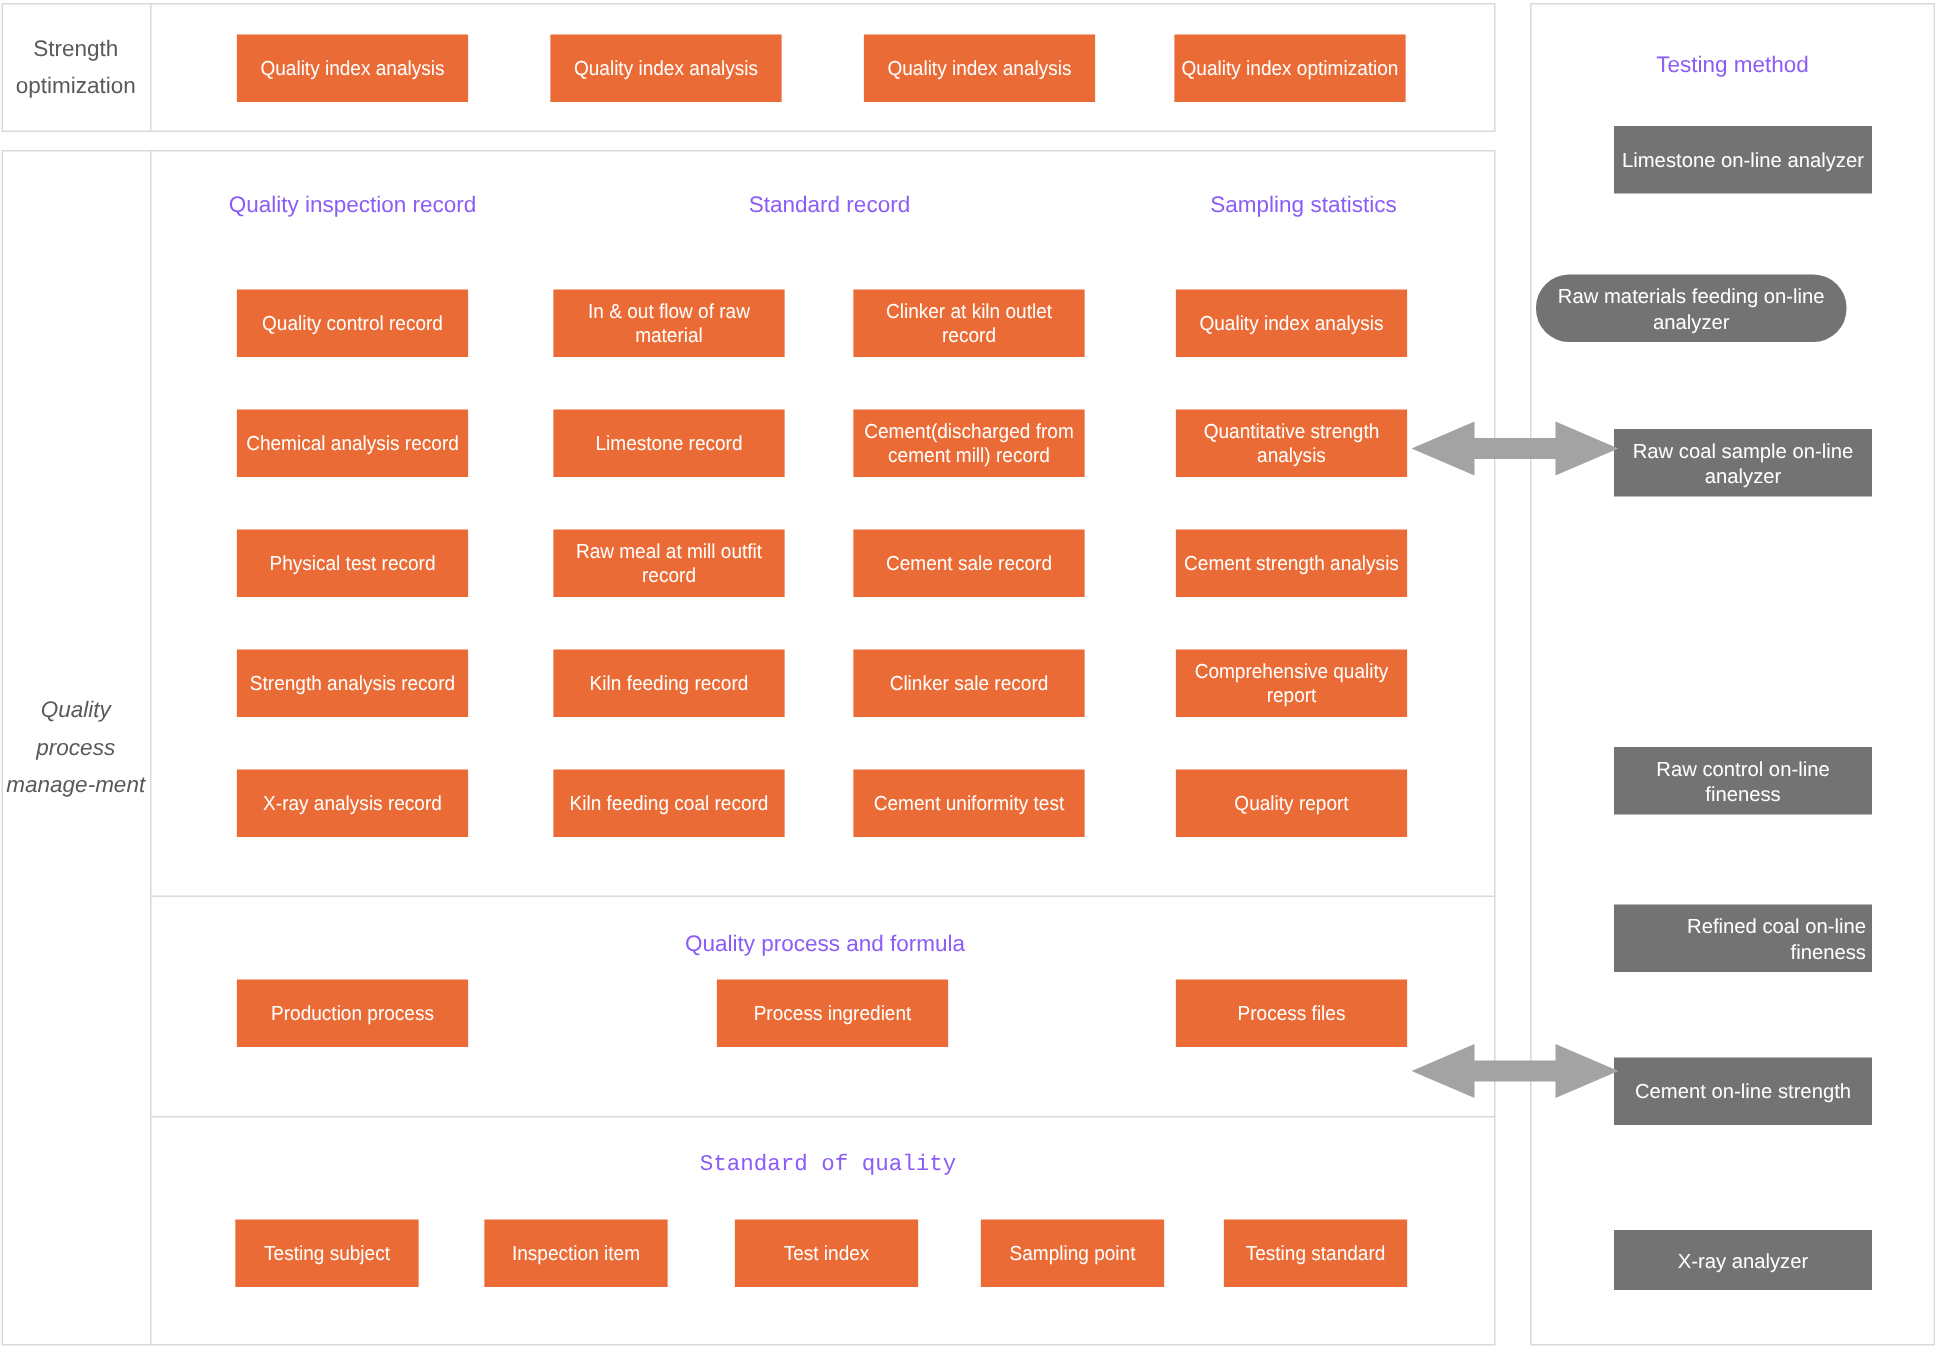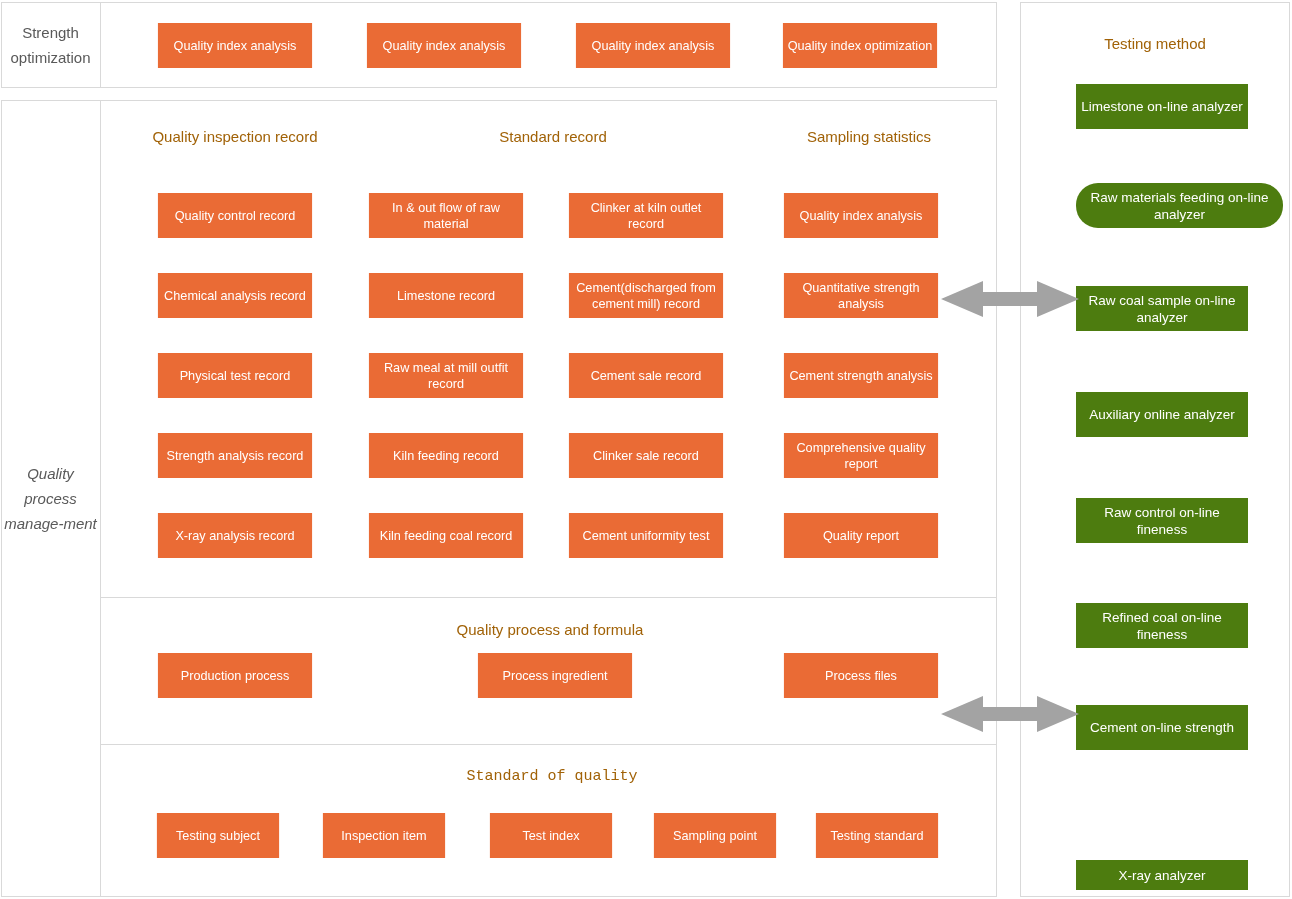--- a/index.html
+++ b/index.html
@@ -39,21 +39,21 @@
     font-family:"Liberation Sans","DejaVu Sans",sans-serif;
   }
   #label-analysis {left:1px; top:2px;   width:99px; height:86px;}
   #label-quality  {left:1px; top:100px; width:99px; height:797px;font-style:italic;}
 
   
   .caption{
     position:absolute;
     text-align:center;
     font-size:15px;
-    color:#a16207;
+    color:#8b5cf6;
     font-family:"Liberation Sans","DejaVu Sans",sans-serif;
     white-space:nowrap;
   }
 
   
   .box{
     position:absolute;
     box-sizing:border-box;
     display:flex;align-items:center;justify-content:center;
     text-align:center;
@@ -63,21 +63,21 @@
   .box.orange{
     background:#ea6b35;
     font-family:"Liberation Sans Narrow","Liberation Sans","DejaVu Sans Condensed",sans-serif;
     font-size:13.5px;
     line-height:16px;
     transform:scaleX(.94);
     font-stretch:condensed;
   }
   .box.orange span{display:block;}
   .box.gray{
-    background:#4d7c0f;
+    background:#737373;
     font-family:"Liberation Sans","DejaVu Sans",sans-serif;
     font-size:13.5px;
     line-height:17px;
   }
 
   
   .arrow{position:absolute;}
 </style>
 </head>
 <body>
@@ -206,39 +206,36 @@
   </div>
   <div class="box orange" style="left:812px;top:813px;width:130px;height:45px;">
     <span>Testing standard</span>
   </div>
 
   <div class="caption" style="left:1055px;top:35px;width:200px;font-size:15px;">Testing method</div>
 
   <div class="box gray" style="left:1076px;top:84px;width:172px;height:45px;">
     <span>Limestone  on-line analyzer</span>
   </div>
-  <div class="box gray" style="left:1076px;top:183px;width:207px;height:45px;border-radius:22px;">
+  <div class="box gray" style="left:1024px;top:183px;width:207px;height:45px;border-radius:22px;">
     <span>Raw materials feeding on-line analyzer</span>
   </div>
   <div class="box gray" style="left:1076px;top:286px;width:172px;height:45px;">
     <span>Raw coal sample on-line analyzer</span>
   </div>
-  <div class="box gray" style="left:1076px;top:392px;width:172px;height:45px;">
-    <span>Auxiliary online analyzer</span>
-  </div>
   <div class="box gray" style="left:1076px;top:498px;width:172px;height:45px;">
     <span>Raw control on-line fineness</span>
   </div>
-  <div class="box gray" style="left:1076px;top:603px;width:172px;height:45px;">
+  <div class="box gray" style="left:1076px;top:603px;width:172px;height:45px;text-align:right;">
     <span>Refined coal on-line fineness</span>
   </div>
   <div class="box gray" style="left:1076px;top:705px;width:172px;height:45px;">
     <span>Cement on-line strength</span>
   </div>
-  <div class="box gray" style="left:1076px;top:860px;width:172px;height:30px;">
+  <div class="box gray" style="left:1076px;top:820px;width:172px;height:40px;">
     <span>X-ray analyzer</span>
   </div>
 
   <svg class="arrow" style="left:941px;top:278px;width:138px;height:42px;" viewBox="0 0 138 42">
     <polygon fill="#a3a3a3" points="0,21 42,3 42,14 96,14 96,3 138,21 96,39 96,28 42,28 42,39"></polygon>
   </svg>
 
   <svg class="arrow" style="left:941px;top:693px;width:138px;height:42px;" viewBox="0 0 138 42">
     <polygon fill="#a3a3a3" points="0,21 42,3 42,14 96,14 96,3 138,21 96,39 96,28 42,28 42,39"></polygon>
   </svg>

